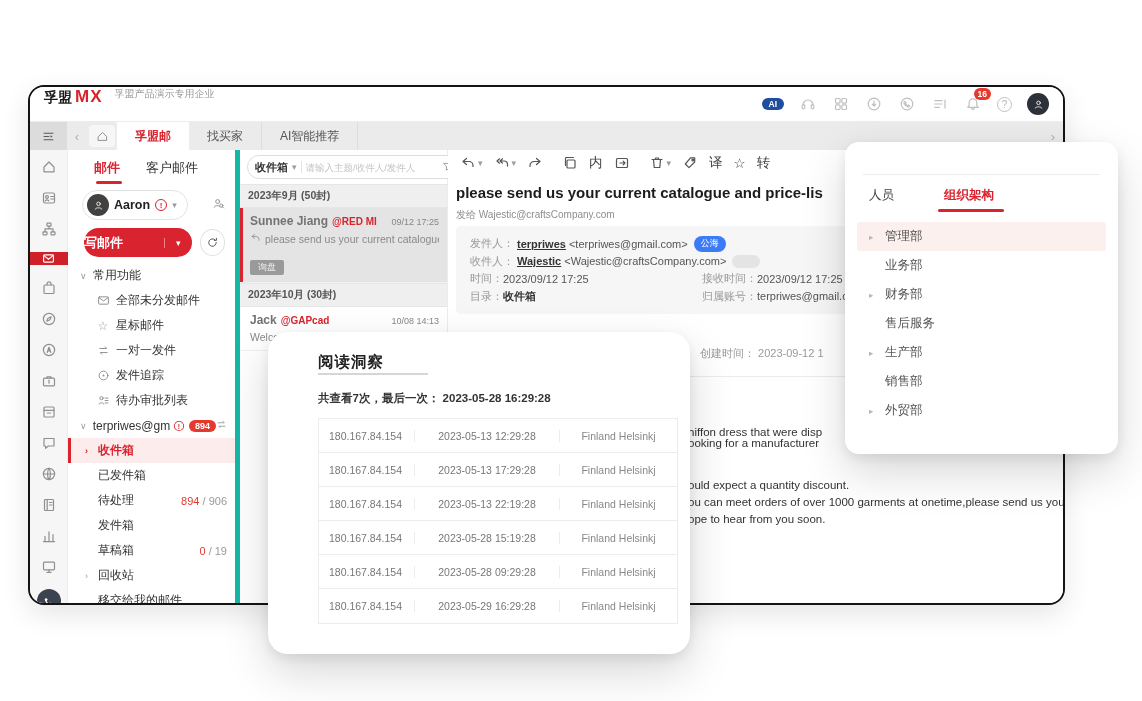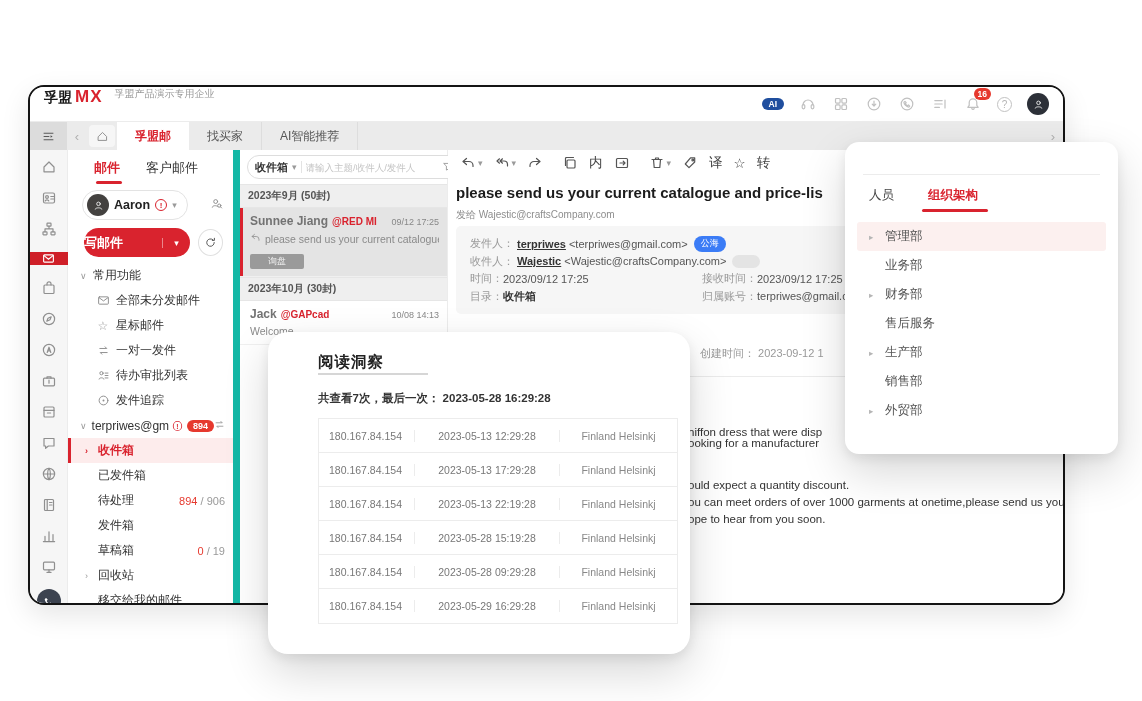--- a/index.html
+++ b/index.html
@@ -33,21 +33,21 @@
 
   
   .content{position:absolute;left:0;top:63px;right:0;bottom:0;display:flex}
   .rail{width:38px;background:#f6f6f6;border-right:1px solid #ececec;display:flex;flex-direction:column;align-items:center;padding:9px 0 12px;gap:15px}
   .rail .ritem{width:38px;height:22px;display:flex;align-items:center;justify-content:center}
   .rail .ritem.active{background:#cf1f28;height:28px}
   .rail .phone-last{margin-top:auto}
   .phone-circ{width:24px;height:24px;border-radius:50%;background:#3c4350;display:flex;align-items:center;justify-content:center}
 
   
-  .fpanel{width:172px;background:#fff;border-right:7px solid #14b8a6;position:relative;font-size:12px}
+  .fpanel{width:172px;background:#fff;border-right:5px solid #14b8a6;position:relative;font-size:12px}
   .ftabs{display:flex;gap:26px;padding:9px 0 0 26px;font-size:13px}
   .ftab{color:#333;padding-bottom:7px;position:relative}
   .ftab.active{color:#d9232e;font-weight:700}
   .ftab.active:after{content:"";position:absolute;left:2px;bottom:0;width:26px;height:3px;background:#d9232e;border-radius:2px}
   .acct-row{display:flex;align-items:center;margin:6px 10px 0 14px}
   .acct-pill{display:flex;align-items:center;gap:5px;border:1px solid #e3e3e3;border-radius:17px;padding:3px 10px 3px 4px;flex:0 0 auto}
   .acct-av{width:22px;height:22px;border-radius:50%;background:#43413f;display:flex;align-items:center;justify-content:center}
   .acct-name{font-size:12.5px;font-weight:700;color:#222}
   .info-dot{width:12px;height:12px;border:1.2px solid #d9232e;color:#d9232e;border-radius:50%;font-size:8px;display:inline-flex;align-items:center;justify-content:center;font-weight:700}
   .caret{color:#9a9a9a;font-size:9px}
@@ -82,21 +82,21 @@
   .sp-input::placeholder{color:#c4c4c4}
   .grouphdr{background:#efefef;color:#555;font-weight:700;font-size:10.5px;padding:4px 8px;border-top:1px solid #e6e6e6;border-bottom:1px solid #e6e6e6}
   .mailitem{padding:6px 8px 7px 10px;border-bottom:1px solid #f0f0f0;position:relative}
   .mailitem.selected{background:#e4e4e4}
   .mailitem.selected:before{content:"";position:absolute;left:0;top:0;bottom:0;width:3px;background:#d9232e}
   .m-line1{display:flex;align-items:baseline;gap:4px}
   .m-sender{font-size:12px;font-weight:700;color:#737373;white-space:nowrap}
   .m-tag{font-size:10px;color:#d9232e;font-weight:700;white-space:nowrap;overflow:hidden}
   .m-time{margin-left:auto;font-size:9px;color:#888;white-space:nowrap}
   .m-prev{display:flex;align-items:center;gap:4px;color:#8a8a8a;font-size:10.5px;margin-top:4px;white-space:nowrap;overflow:hidden}
-  .m-badge{display:inline-block;background:#9a9a9a;color:#f2f2f2;font-size:9px;border-radius:2px;padding:1px 18px;margin-top:9px}
+  .m-badge{display:inline-block;background:#9a9a9a;color:#f2f2f2;font-size:9px;border-radius:2px;padding:1px 8px;margin-top:15px}
 
   
   .detail{flex:1;position:relative;background:#fff}
   .dtoolbar{position:absolute;left:12px;top:4px;display:flex;align-items:center;gap:11px;color:#555}
   .dt-ic{display:flex;align-items:center;gap:2px;font-size:13px;color:#444}
   .dt-char{font-size:13.5px;color:#444}
   .subject{position:absolute;left:8px;top:34px;width:575px;font-size:15px;font-weight:800;color:#1c1c1c;white-space:nowrap;overflow:hidden}
   .sendto{position:absolute;left:8px;top:58px;font-size:10px;color:#8d8d8d}
   .metabox{position:absolute;left:8px;top:76px;width:598px;height:88px;background:#f6f6f6;border-radius:5px;padding:9px 14px;font-size:11px}
   .metarow{display:flex;align-items:center;height:17.5px}
@@ -119,21 +119,21 @@
   .itable{margin-top:12px;width:360px;border:1px solid #ececec}
   .irow{display:flex;align-items:center;height:34px;border-bottom:1px solid #ececec}
   .irow:last-child{border-bottom:none}
   .ic1{width:95px;padding-left:10px;font-size:10.5px;color:#777}
   .ic2{width:145px;border-left:1px solid #ececec;text-align:center;font-size:10.5px;color:#777}
   .ic3{flex:1;border-left:1px solid #ececec;text-align:center;font-size:10.5px;color:#888}
 
   .subord{left:845px;top:142px;width:273px;height:312px;padding:20px 24px 0;z-index:6;border-radius:14px}
   .sub-title{font-size:13.5px;font-weight:800;color:#222}
   .sub-hr{height:1px;background:#ececec;margin:12px -6px 0}
-  .sub-tabs{display:flex;gap:34px;margin-top:12px;font-size:12.5px}
+  .sub-tabs{display:flex;gap:50px;margin-top:12px;font-size:12.5px}
   .sub-tab{color:#444;padding-bottom:8px;position:relative}
   .sub-tab.active{color:#d9232e;font-weight:700}
   .sub-tab.active:after{content:"";position:absolute;left:-6px;bottom:0;width:66px;height:3px;background:#d9232e;border-radius:2px}
   .sub-items{margin:10px -12px 0}
   .sub-item{display:flex;align-items:center;height:29px;padding:0 12px;font-size:12.5px;color:#555}
   .sub-item.active{background:#fcf0ef;border-radius:3px}
   .sub-caret{width:16px;color:#b5b5b5;font-size:8.5px}
   svg.ic{width:16px;height:16px;stroke:#8f8f8f;fill:none;stroke-width:1.2;stroke-linecap:round;stroke-linejoin:round}
   svg.ic.sm{width:13px;height:13px}
   svg.ic.xs{width:11px;height:11px}
@@ -380,34 +380,34 @@
             <span class="tic">
                 <svg class="ic sm" viewBox="0 0 16 16">
                   <path d="M3.5 5.5h8.5l-2-2M12.5 10.5H4l2 2"></path>
                 </svg>
               </span>
             <span>一对一发件</span>
           </div>
           <div class="trow sub">
             <span class="tic">
                 <svg class="ic sm" viewBox="0 0 16 16">
+                  <circle cx="8" cy="8" r="5.4"></circle>
+                  <circle cx="8" cy="8" r="1.2" fill="#8f8f8f" stroke="none"></circle>
+                </svg>
+              </span>
+            <span>发件追踪</span>
+          </div>
+          <div class="trow sub">
+            <span class="tic">
+                <svg class="ic sm" viewBox="0 0 16 16">
                   <circle cx="5.5" cy="5.2" r="2"></circle>
                   <path d="M2.5 12.4c0-2.2 6-2.2 6 0M10 5h3.5M10 8h3.5M10 11h3.5"></path>
                 </svg>
               </span>
             <span>待办审批列表</span>
-          </div>
-          <div class="trow sub">
-            <span class="tic">
-                <svg class="ic sm" viewBox="0 0 16 16">
-                  <circle cx="8" cy="8" r="5.4"></circle>
-                  <circle cx="8" cy="8" r="1.2" fill="#8f8f8f" stroke="none"></circle>
-                </svg>
-              </span>
-            <span>发件追踪</span>
           </div>
           <div class="trow">
             <span class="tcaret">∨</span>
             <span>terpriwes@gm</span>
             <span class="info-dot" style="margin-left:3px;transform:scale(.85)">!</span>
             <span class="badge894">894</span>
             <span class="swap-ic"><svg class="ic xs" viewBox="0 0 16 16">
                   <path d="M3 5.5h9l-2-2M13 10.5H4l2 2"></path>
                 </svg></span>
           </div>

